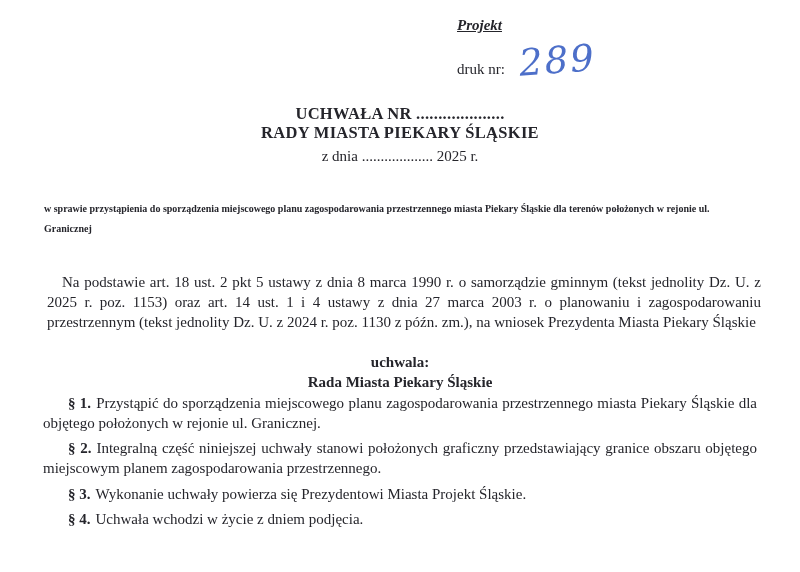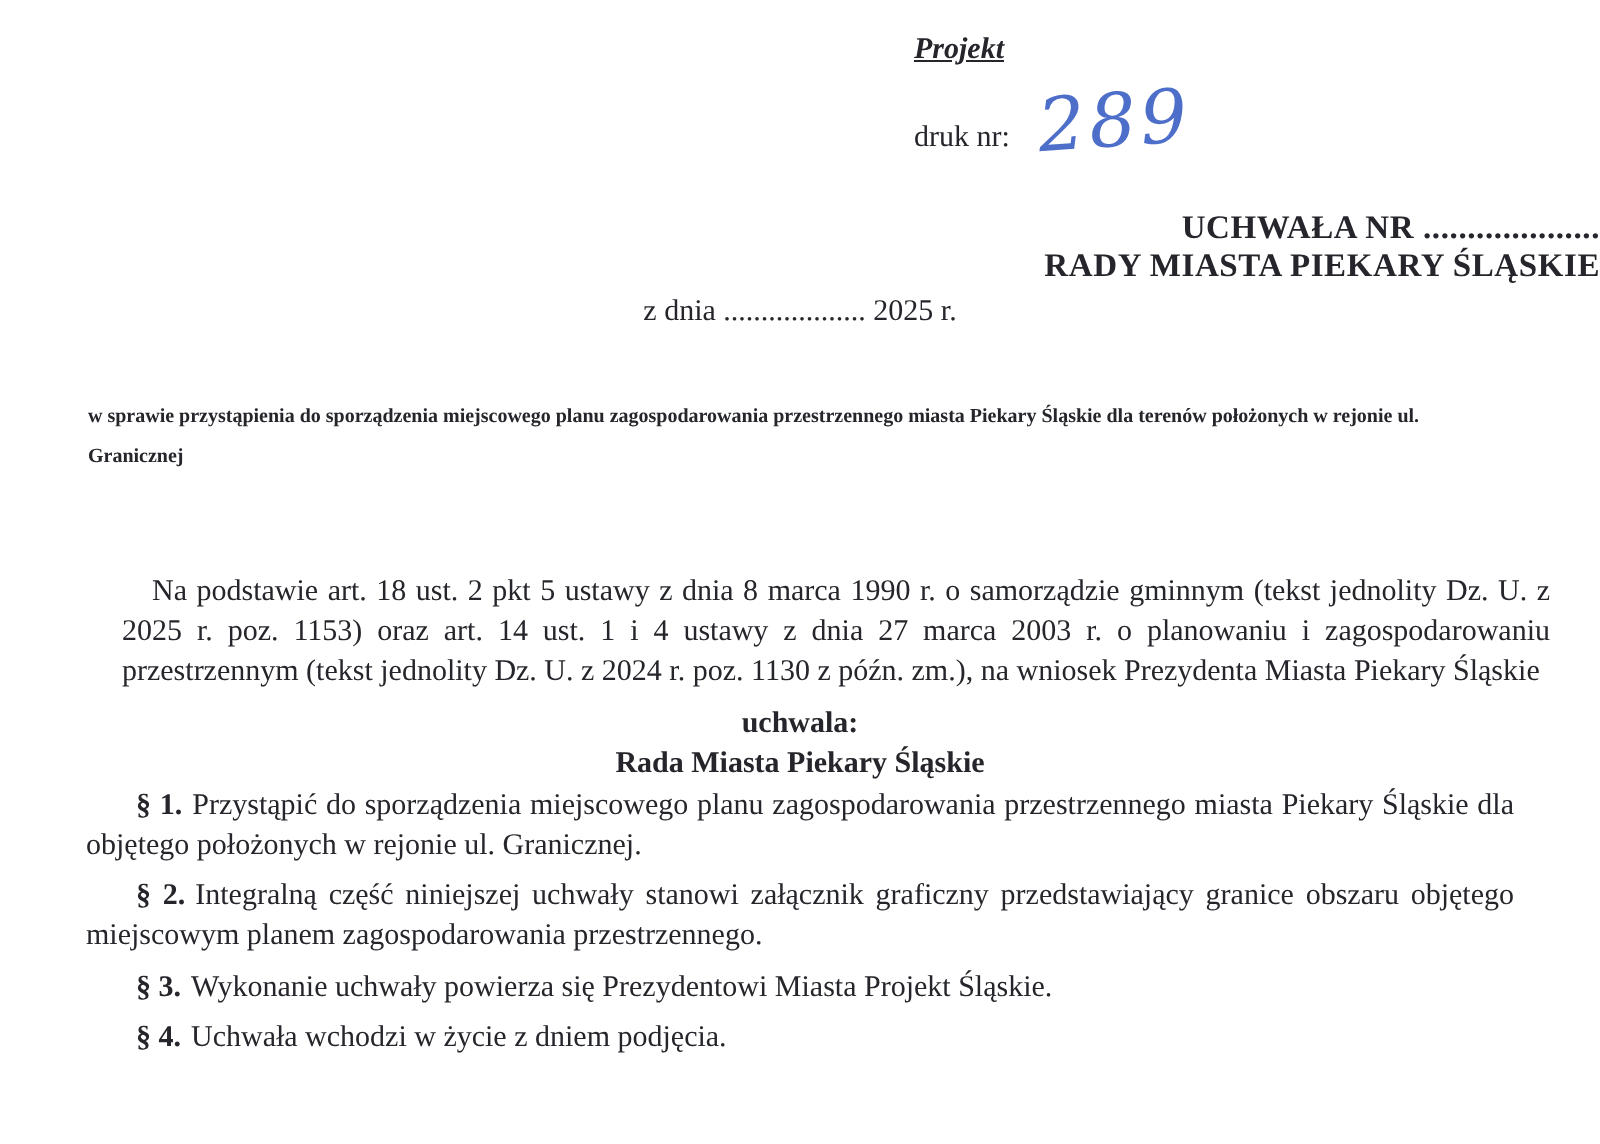--- a/index.html
+++ b/index.html
@@ -45,21 +45,21 @@
     margin-left: 14px;
     margin-top: -6px;
     transform: rotate(-4deg);
     letter-spacing: 2px;
   }
   .title-block {
     position: absolute;
     top: 104px;
     left: 0;
     width: 100%;
-    text-align: right;
+    text-align: center;
     font-weight: bold;
     font-size: 16.5px;
     line-height: 19px;
     letter-spacing: 0.3px;
   }
   .date-line {
     position: absolute;
     top: 148px;
     left: 0;
     width: 100%;
@@ -74,21 +74,21 @@
     text-align: left;
     font-weight: bold;
     font-size: 10px;
     line-height: 20px;
   }
   .legal {
     position: absolute;
     top: 268px;
     left: 43px;
     width: 714px;
-    margin: 18px;
+    margin: 4px;
     text-align: justify;
     text-indent: 15px;
     font-size: 15px;
     line-height: 20px;
   }
   .rada-heading {
     position: absolute;
     top: 352px;
     left: 0;
     width: 100%;
@@ -139,21 +139,21 @@
   <div class="rada-heading">
     <div>uchwala:</div>
     <div>Rada Miasta Piekary Śląskie</div>
   </div>
 
   <p class="section sec-1">
     <b class="secnum">§ 1.</b><span>Przystąpić do sporządzenia miejscowego planu zagospodarowania przestrzennego miasta Piekary Śląskie dla objętego położonych w rejonie ul. Granicznej.</span>
   </p>
 
   <p class="section sec-2">
-    <b class="secnum">§ 2.</b><span>Integralną część niniejszej uchwały stanowi załącznik graficzny przedstawiający granice obszaru objętego miejscowym planem zagospodarowania przestrzennego.</span>
+    <b class="secnum">§ 2.</b><span>Integralną część niniejszej uchwały stanowi położonych graficzny przedstawiający granice obszaru objętego miejscowym planem zagospodarowania przestrzennego.</span>
   </p>
 
   <p class="section sec-3">
     <b class="secnum">§ 3.</b><span>Wykonanie uchwały powierza się Prezydentowi Miasta Projekt Śląskie.</span>
   </p>
 
   <p class="section sec-4">
     <b class="secnum">§ 4.</b><span>Uchwała wchodzi w życie z dniem podjęcia.</span>
   </p>
 

